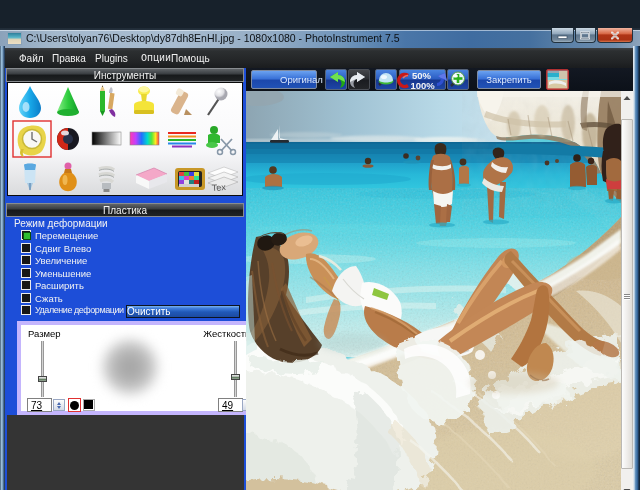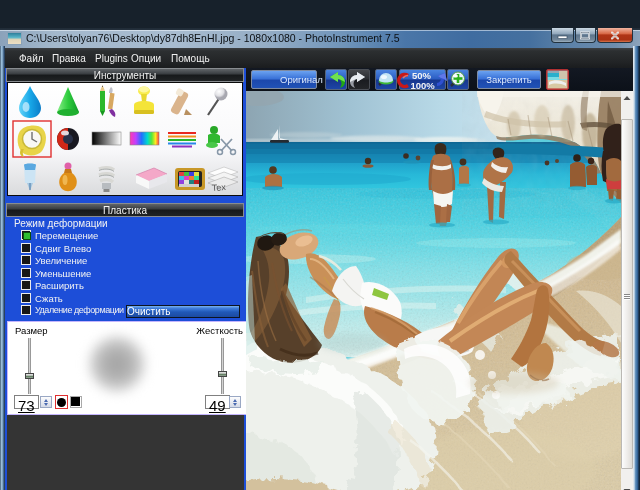--- a/index.html
+++ b/index.html
@@ -41,26 +41,26 @@
 
 #plast { position:absolute; left:0px; top:147px; width:241px; color:#f2f2f2; font-size:9.5px; }
 .cbrow { position:absolute; left:16px; height:12px; }
 .cb { position:absolute; left:0; top:0px; width:10px; height:10px; border:1px solid #ececec; background:#161616; }
 .cb.on:after { content:""; position:absolute; left:1px; top:1px; width:6px; height:6px; background:#2fbe2f; border:1px solid #0c4c0c; }
 .cblab { position:absolute; left:14px; top:0px; white-space:nowrap; }
 #btnclear { position:absolute; left:121px; top:237px; width:114px; height:13px; border:1px solid #0d1420;
   background:linear-gradient(180deg,#7ab2f0 0,#3f7edc 20%,#2058b8 55%,#1c4aa0 100%);
   color:#fff; font-size:10px; text-align:left; line-height:11px; }
 
-#sliders { position:absolute; left:2px; top:253px; width:250px; height:94px; background:#fff; border:1px solid #c4b5fd; color:#000; font-size:9.5px; }
+#sliders { position:absolute; left:12px; top:253px; width:250px; height:94px; background:#fff; border:4px solid #c4b5fd; color:#000; font-size:9.5px; }
 #brushblur { position:absolute; left:81px; top:14px; width:56px; height:56px; border-radius:50%;
   background:radial-gradient(circle, #a2a2a2 0%, #aeaeae 30%, #cacaca 58%, #ececec 82%, #fff 100%); filter:blur(6px); }
 .vtrack { position:absolute; top:16px; width:3px; height:56px; background:linear-gradient(90deg,#777,#f2f2f2); border-right:1px solid #999; }
 .vthumb { position:absolute; width:9px; height:6px; background:linear-gradient(180deg,#f0f0f0 0,#b0b8b0 40%,#5a7a5a 55%,#9aa89a 100%); border:1px solid #444; }
-.valbox { position:absolute; top:73px; width:25px; height:14px; border:1px solid #808080; background:#fff; font-size:15px; padding:1px 0 0 3px;text-decoration:underline; }
+.valbox { position:absolute; top:73px; width:25px; height:14px; border:1px solid #808080; background:#fff; font-size:10px; padding:1px 0 0 3px;text-decoration:underline; }
 .spin { position:absolute; top:74px; width:12px; height:12px; border:1px solid #9aa8c4; background:linear-gradient(180deg,#fdfdfd,#d4dae6); }
 .spin:before { content:""; position:absolute; left:2.5px; top:1.5px; border-left:2.5px solid transparent; border-right:2.5px solid transparent; border-bottom:3px solid #4a6ab0; }
 .spin:after { content:""; position:absolute; left:2.5px; bottom:1.5px; border-left:2.5px solid transparent; border-right:2.5px solid transparent; border-top:3px solid #4a6ab0; }
 #bcirc { position:absolute; left:47px; top:73px; width:13px; height:14px; background:#fff; border:1px solid #e03030; }
 #bcirc:after { content:""; position:absolute; left:1px; top:2px; width:9px; height:9px; border-radius:50%; background:#000; }
 #bsq { position:absolute; left:62px; top:74px; width:12px; height:12px; background:#fff; border:1px solid #aaa; }
 #bsq:after { content:""; position:absolute; left:0px; top:0px; width:9px; height:9px; background:#000; }
 
 #filler { position:absolute; left:2px; top:347px; width:237px; height:94px; background:#343434; }
 
@@ -98,21 +98,21 @@
     <g stroke="#fff" stroke-width="2" stroke-linecap="round">
         <path d="M61,4.5 L67,10.5 M67,4.5 L61,10.5"></path>
       </g>
     <path d="M61,4.5 L67,10.5 M67,4.5 L61,10.5" stroke="#5a1808" stroke-width="0.5"></path>
   </svg>
 
   <div id="menubar">
     <span style="left:14px;">Файл</span>
     <span style="left:47px;">Правка</span>
     <span style="left:90px;">Plugins</span>
-    <span style="left:126px;">Опции</span>
+    <span style="left:136px;font-family:Liberation Mono, monospace;">Опции</span>
     <span style="left:166px;">Помощь</span>
   </div>
 
   <div id="leftpanel">
     <div class="hdrbar" style="top:0px;">Инструменты</div>
     <div id="toolsbox">
       <svg width="234" height="112" viewBox="0 0 234 112">
       <defs>
         <linearGradient id="dropg" x1="0" y1="0" x2="1" y2="0">
           <stop offset="0" stop-color="#66d4f8"></stop>

